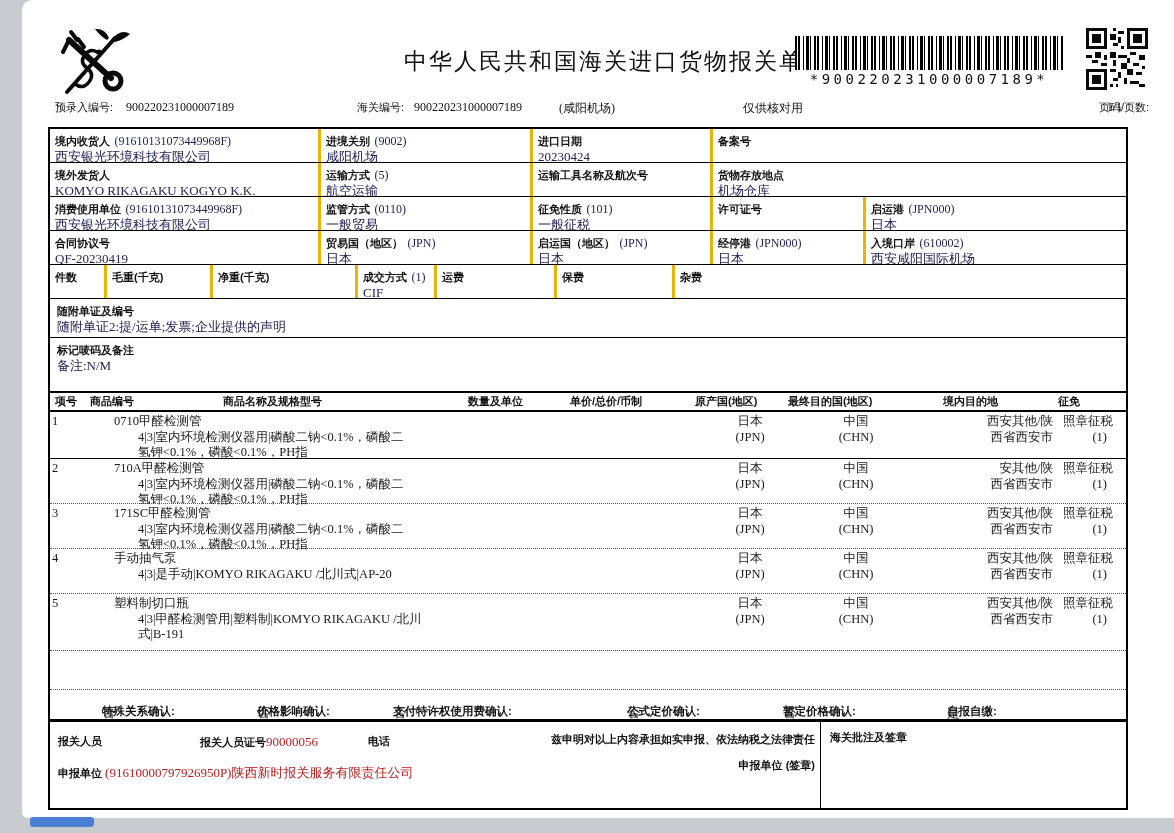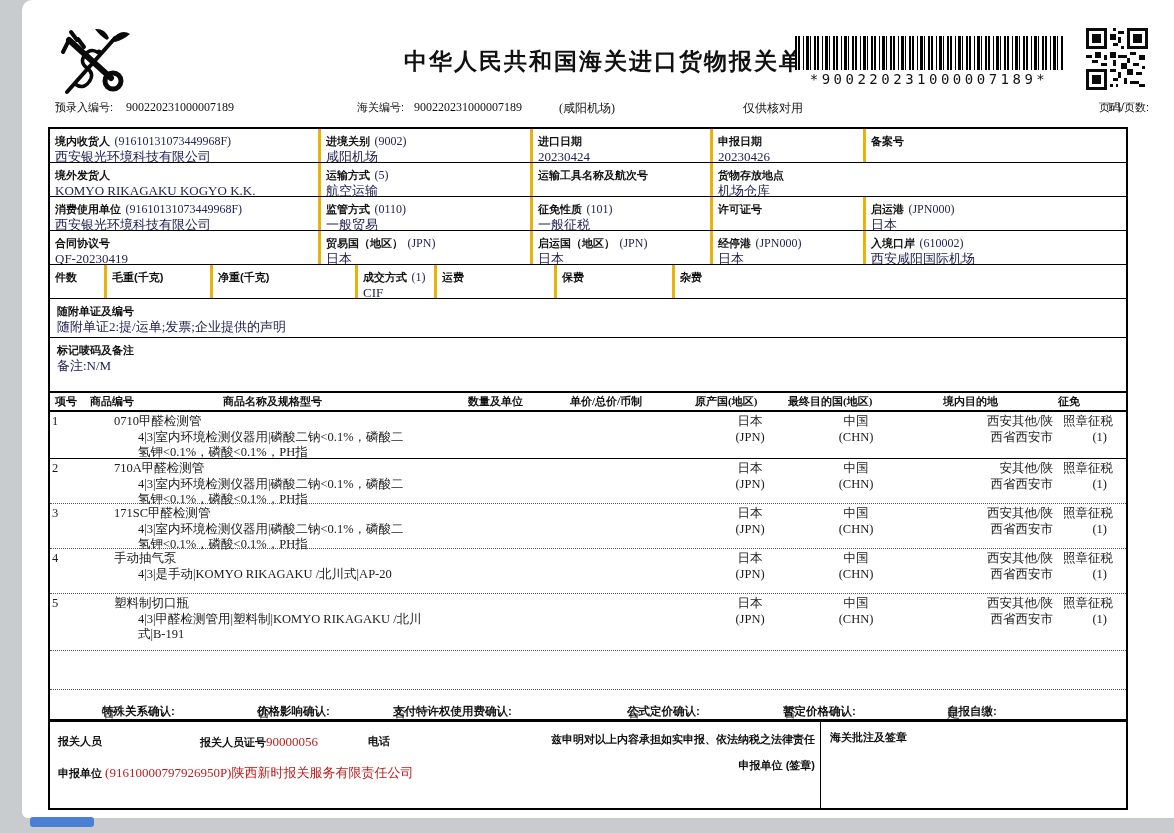--- a/index.html
+++ b/index.html
@@ -3,21 +3,21 @@
 <meta charset="utf-8">
 <style>
   html,body{margin:0;padding:0;}
   body{width:1174px;height:833px;background:#c9ccce;position:relative;overflow:hidden;
        font-family:"Liberation Sans",sans-serif;color:#111;}
   .page{position:absolute;left:22px;top:0;width:1152px;height:818px;background:#fff;
         border-top-left-radius:10px;border-bottom-left-radius:6px;}
   
   .emblem{position:absolute;left:33px;top:26px;width:76px;height:74px;}
   .title{position:absolute;left:50%;top:46px;transform:translateX(-50%);margin-left:6px;
-         font-size:23px;font-weight:bold;letter-spacing:2px;white-space:nowrap;}
+         font-size:23px;font-weight:normal;letter-spacing:2px;white-space:nowrap;}
   .barcode{position:absolute;left:773px;top:36px;width:268px;}
   .bars{height:34px;background:repeating-linear-gradient(90deg,#000 0 2px,#fff 2px 3px,#000 3px 5px,
         #fff 5px 8px,#000 8px 9px,#fff 9px 11px,#000 11px 14px,#fff 14px 15px,#000 15px 16px,#fff 16px 19px);}
   .bartext{font-family:"DejaVu Sans Mono",monospace;font-size:14px;letter-spacing:3.5px;
            text-align:center;margin-top:1px;white-space:nowrap;}
   .qr{position:absolute;left:1064px;top:28px;width:62px;height:62px;}
   
   .refrow{position:absolute;left:0;top:100px;width:1152px;height:20px;font-size:12px;}
   .refrow .lbl{font-weight:normal;font-size:11px;}
   .refrow span{position:absolute;white-space:nowrap;}
@@ -32,21 +32,21 @@
   .lbl{font-weight:bold;font-size:11px;}
   .code{font-size:12px;color:#232355;}
   .val{font-size:13px;color:#232355;line-height:15px;white-space:nowrap;}
   .center{text-align:center;}
   .c1{width:268px}.c2{width:212px}.c3{width:180px}.c4{width:153px}.c5{flex:1}
   .p1{width:273px}.p2{width:54px}.p3{width:106px}.p4{width:145px}.p5{width:79px}
   .p6{width:120px}.p7{width:118px}.p8{flex:1}
   .wide{height:38px;padding:2px 9px 0 7px;}
   .marks{height:55px;border-bottom:2px solid #000;}
   
-  .ghead{position:relative;height:17px;border-bottom:2px solid #000;font-family:Liberation Serif, serif;}
+  .ghead{position:relative;height:17px;border-bottom:2px solid #000;}
   .ghead span{position:absolute;top:1px;font-weight:bold;font-size:11px;white-space:nowrap;}
   .gh1{left:5px}.gh2{left:40px}.gh3{left:173px}.gh4{left:418px}.gh5{left:520px}
   .gh6{left:645px}.gh7{left:738px}.gh8{left:893px}.gh9{left:1008px}
   .item{position:relative;font-family:"Liberation Serif","DejaVu Serif",serif;
         font-size:12.5px;line-height:15.5px;color:#1a1a1a;}
   .item.solid{border-bottom:1px solid #000;}
   .item.dot{border-bottom:1px dotted #555;}
   .h46{height:46px}.h44{height:44px}.h56{height:56px}
   .it-no{position:absolute;left:2px;top:2px;}
   .it-main{position:absolute;left:64px;top:2px;white-space:nowrap;}
@@ -186,24 +186,20 @@
       </div>
       <div class="cell c2">
         <span class="lbl">进境关别</span>
         <span class="code">(9002)</span>
         <div class="val">咸阳机场</div>
       </div>
       <div class="cell c3">
         <span class="lbl">进口日期</span>
         <div class="val">20230424</div>
       </div>
-      <div class="cell c4">
-        <span class="lbl">申报日期</span>
-        <div class="val">20230426</div>
-      </div>
       <div class="cell c5">
         <span class="lbl">备案号</span>
         <div class="val"></div>
       </div>
     </div>
 
     <div class="row row4">
       <div class="cell c1">
         <span class="lbl">境外发货人</span>
         <div class="val">KOMYO RIKAGAKU KOGYO K.K.</div>

